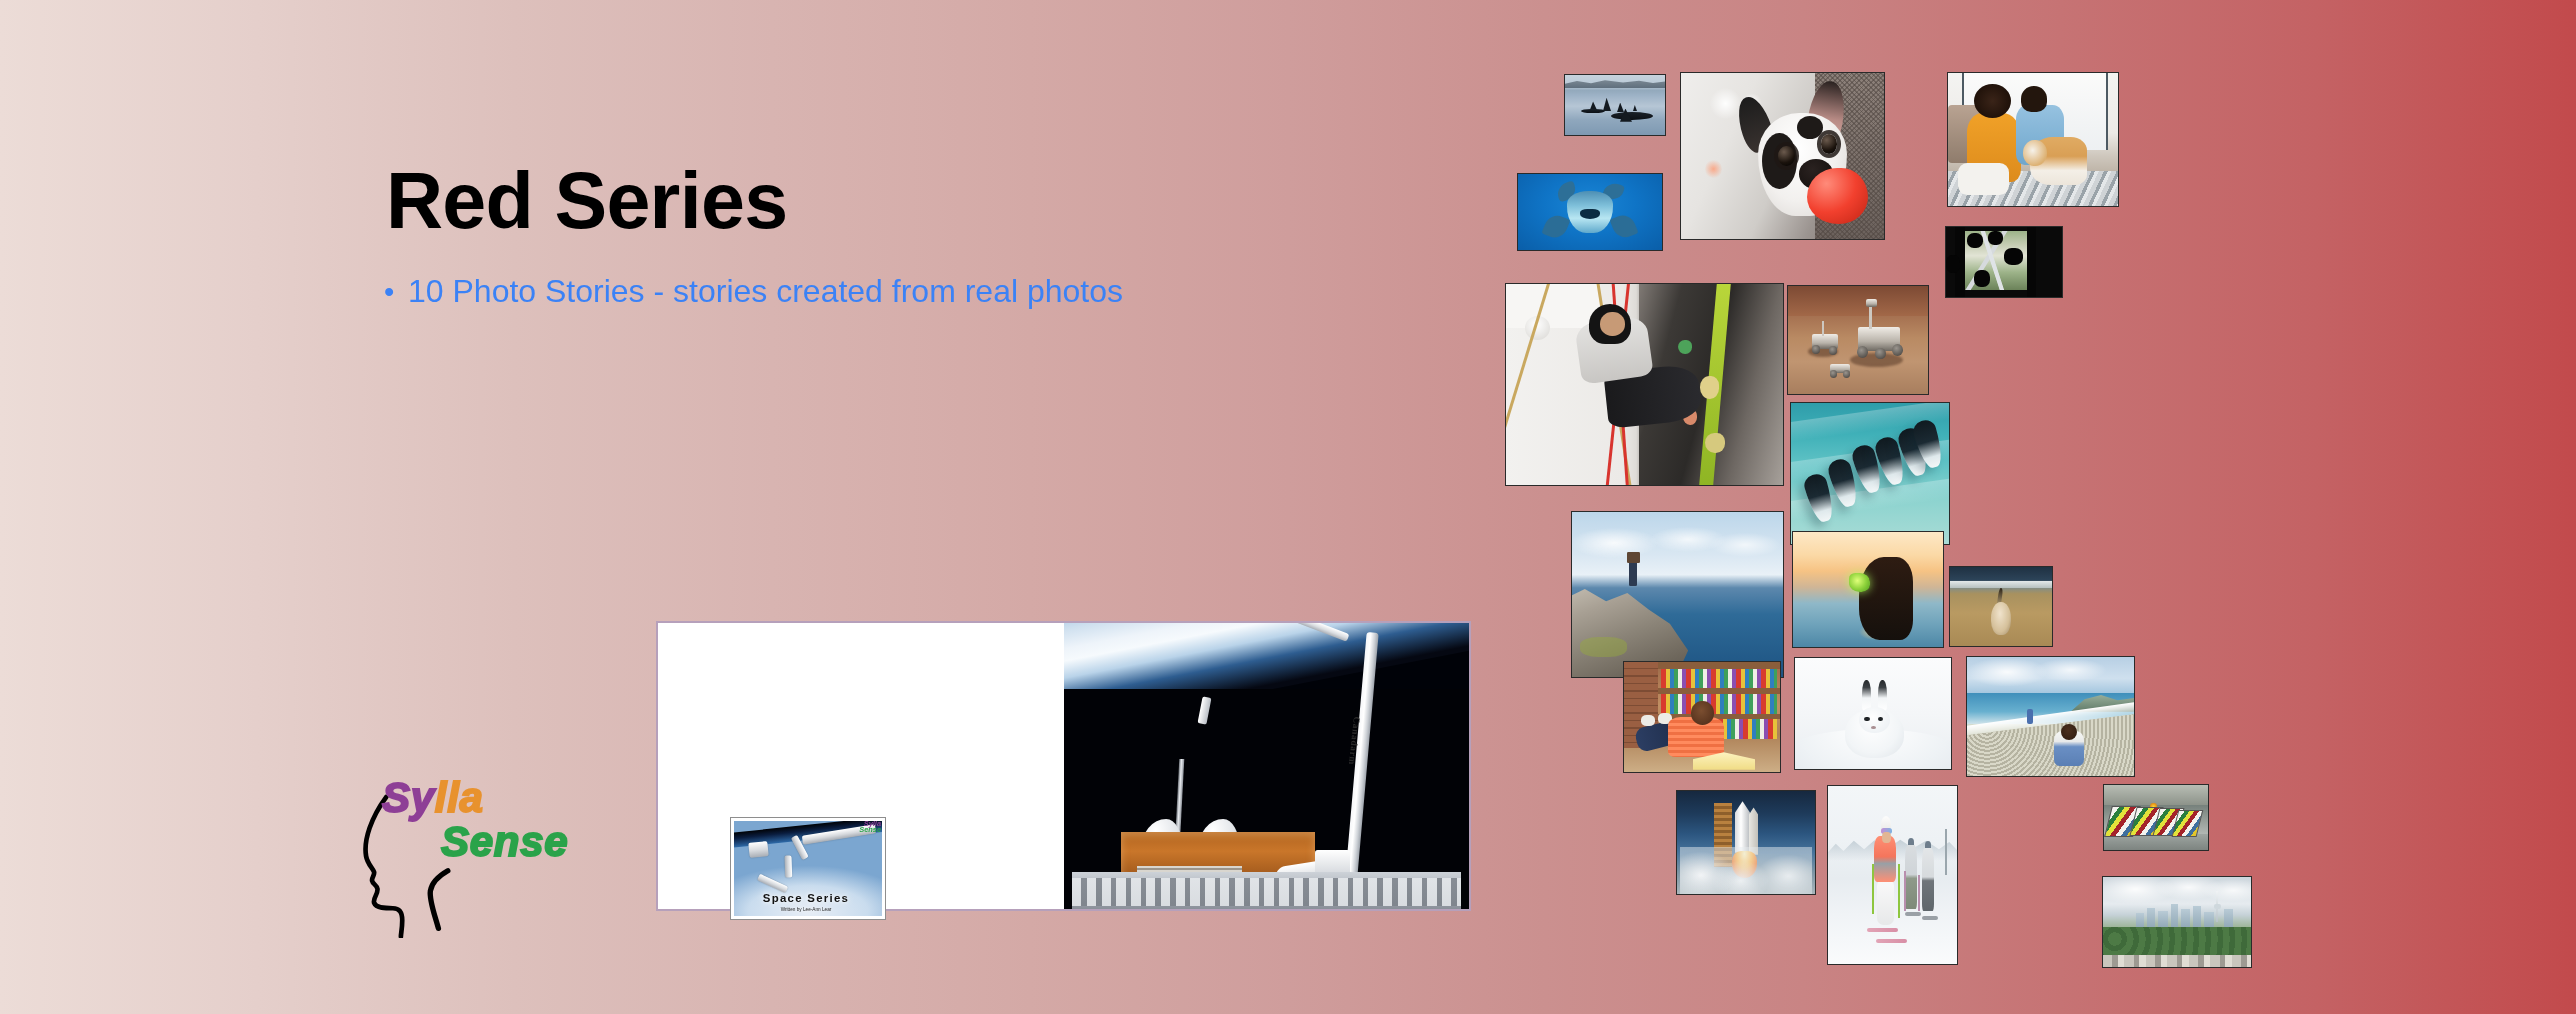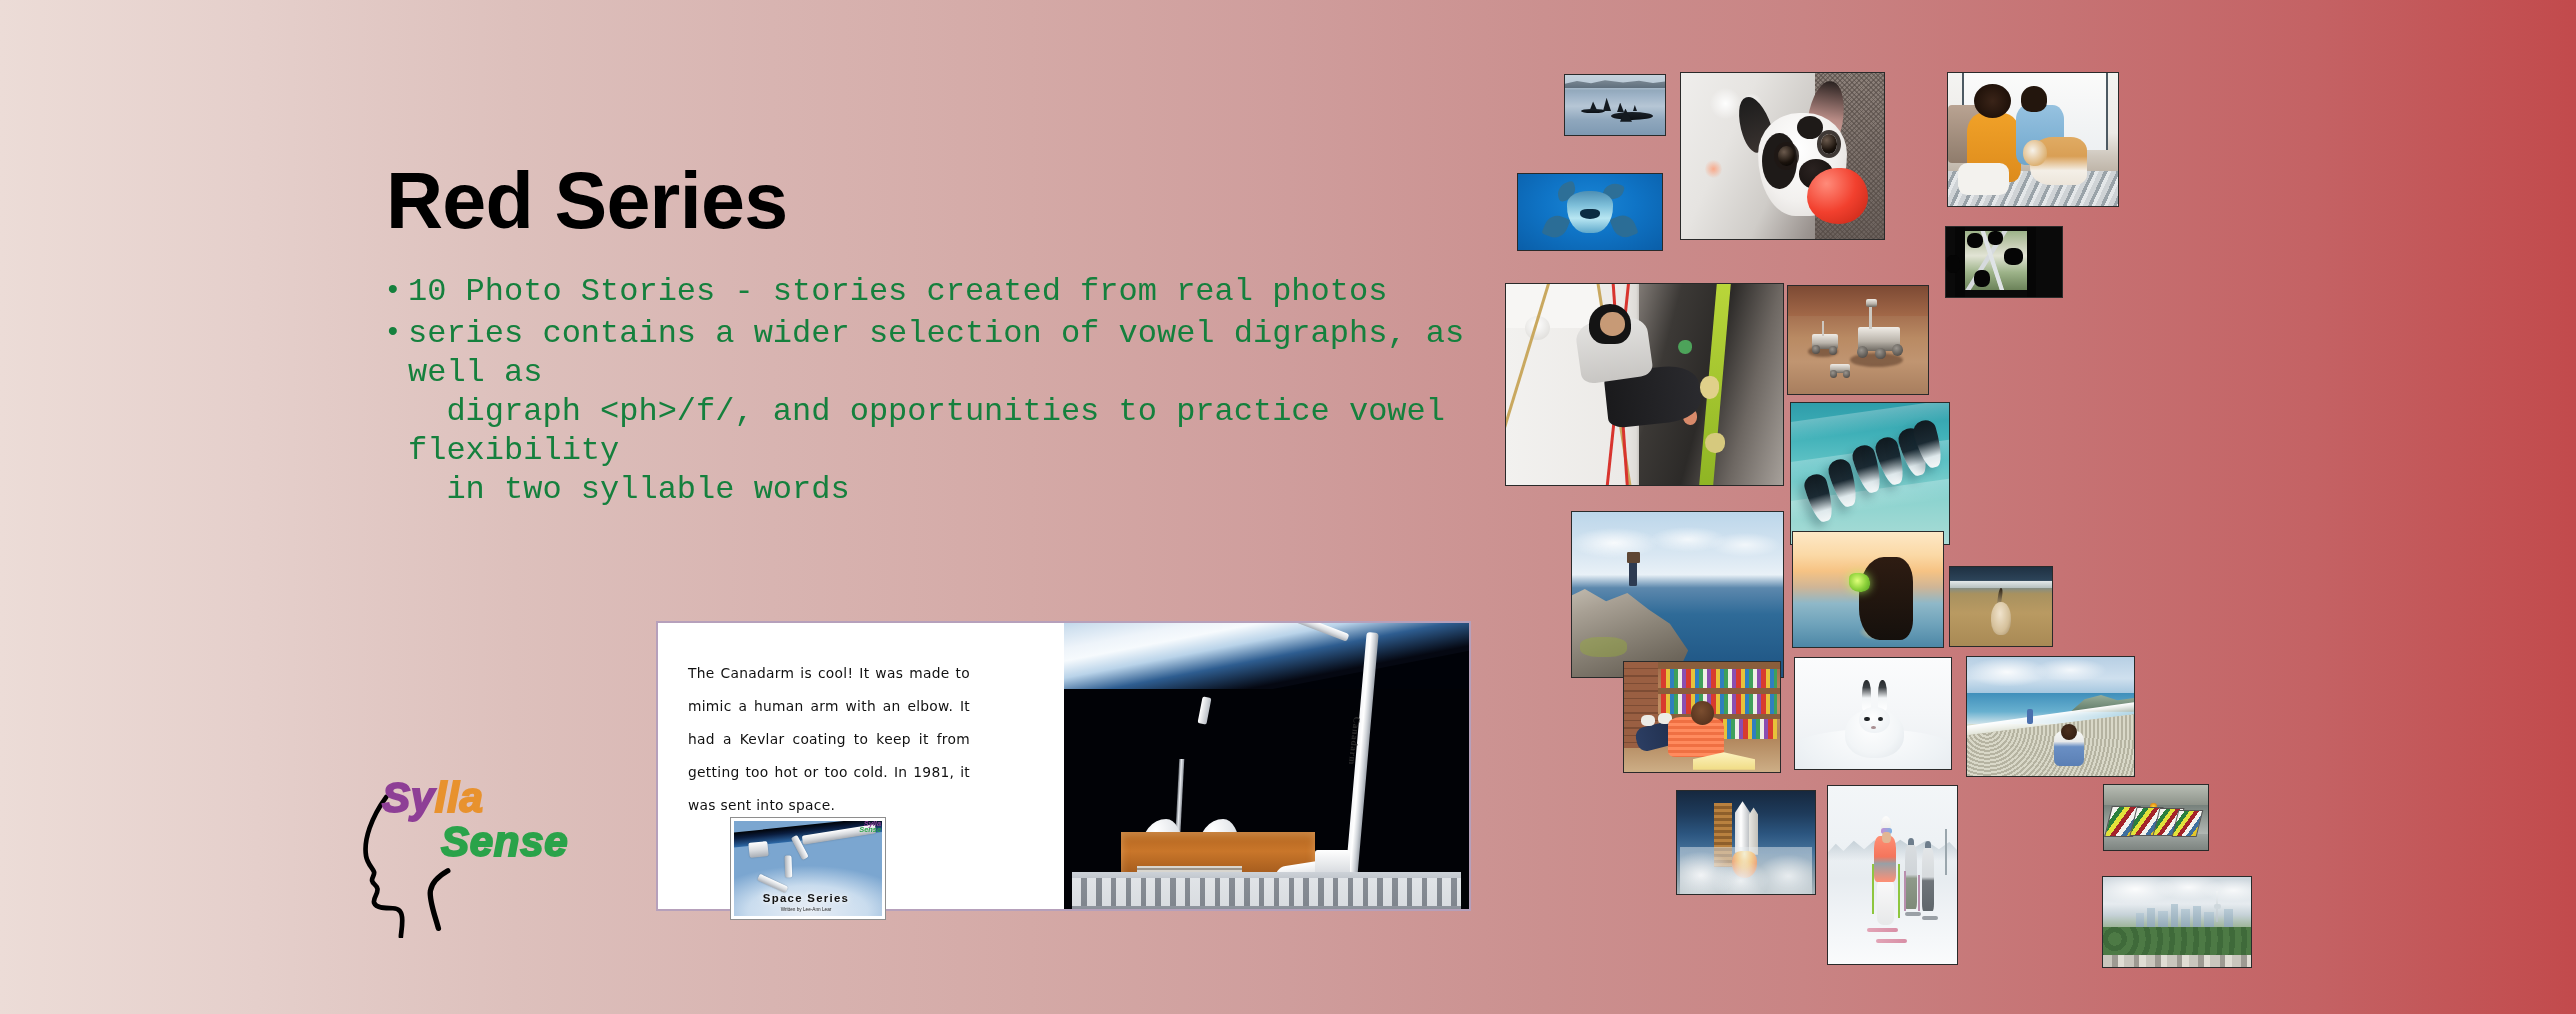--- a/index.html
+++ b/index.html
@@ -42,24 +42,23 @@
   }
 
   #bullet-list {
     position: absolute;
     left: 384px;
     top: 272px;
     width: 1100px;
     list-style: none;
     margin: 0;
     padding: 0;
-    color: #15803d;
+    color: #3b82f6;
     font-size: 32px;
     line-height: 1.0;
-    font-family: Liberation Mono, monospace;
   }
   #bullet-list li {
     display: block;
     position: relative;
     padding-left: 24px;
     margin-bottom: 2.7px;
     font-size: 32px;
     line-height: 39px;
     white-space: pre-wrap;
   }
@@ -965,41 +964,37 @@
     background: repeating-linear-gradient(to right, #c9c6bd 0 9.4px, #9d9a92 9.4px 14.8px, #e0ddd4 14.8px 21.5px);
   }
 </style>
 </head>
 <body>
 
 <div id="slide-title">Red Series</div>
 
 <ul id="bullet-list">
   <li>10 Photo Stories - stories created from real photos</li>
-  <li>series contains a wider selection of vowel digraphs, as well as
-  digraph &lt;ph&gt;/f/, and opportunities to practice vowel flexibility
-  in two syllable words</li>
 </ul>
 
 <div id="logo-wrap">
   <svg id="logo-head-svg" width="134" height="168" viewBox="0 0 200 250">
     <path d="M48 40 C26 70, 14 104, 18 128 C20 140, 28 146, 30 152
              C31 157, 26 160, 27 165 C28 170, 34 171, 35 177
              C36 186, 28 190, 30 198 C33 206, 48 206, 58 206
              C68 206, 72 212, 72 224 C72 236, 70 244, 70 248" fill="none" stroke="#000" stroke-width="7" stroke-linecap="round" stroke-linejoin="round"></path>
     <path d="M140 150 C126 158, 116 168, 114 180 C112 194, 120 214, 126 236" fill="none" stroke="#000" stroke-width="8" stroke-linecap="round"></path>
   </svg>
   <div id="logo-sylla" class="logo-word"><span>Sy</span><span class="seg-a">lla</span></div>
   <div id="logo-sense" class="logo-word">Sense</div>
 </div>
 
 <div id="book-spread">
 
   <div id="book-page-left">
-    <div id="book-body-text">The Canadarm is cool! It was made to mimic a human arm with an elbow. It had a Kevlar coating to keep it from getting too hot or too cold. In 1981, it was sent into space.</div>
 
     <div id="book-cover-inset">
       <div id="book-cover-photo">
         <div class="sky-band"></div>
         <div class="arm-seg" style="left:46%;top:10%;width:50%;height:8.7px;transform:rotate(-9deg);"></div>
         <div class="arm-seg" style="left:36%;top:24%;width:17%;height:7.4px;transform:rotate(62deg);"></div>
         <div class="arm-seg" style="left:29%;top:44%;width:15%;height:7.4px;transform:rotate(88deg);"></div>
         <div class="arm-seg" style="left:16%;top:62%;width:21%;height:7.4px;transform:rotate(25deg);"></div>
         <div class="arm-seg" style="left:10%;top:22%;width:13%;height:14.8px;transform:rotate(-6deg);"></div>
       </div>

